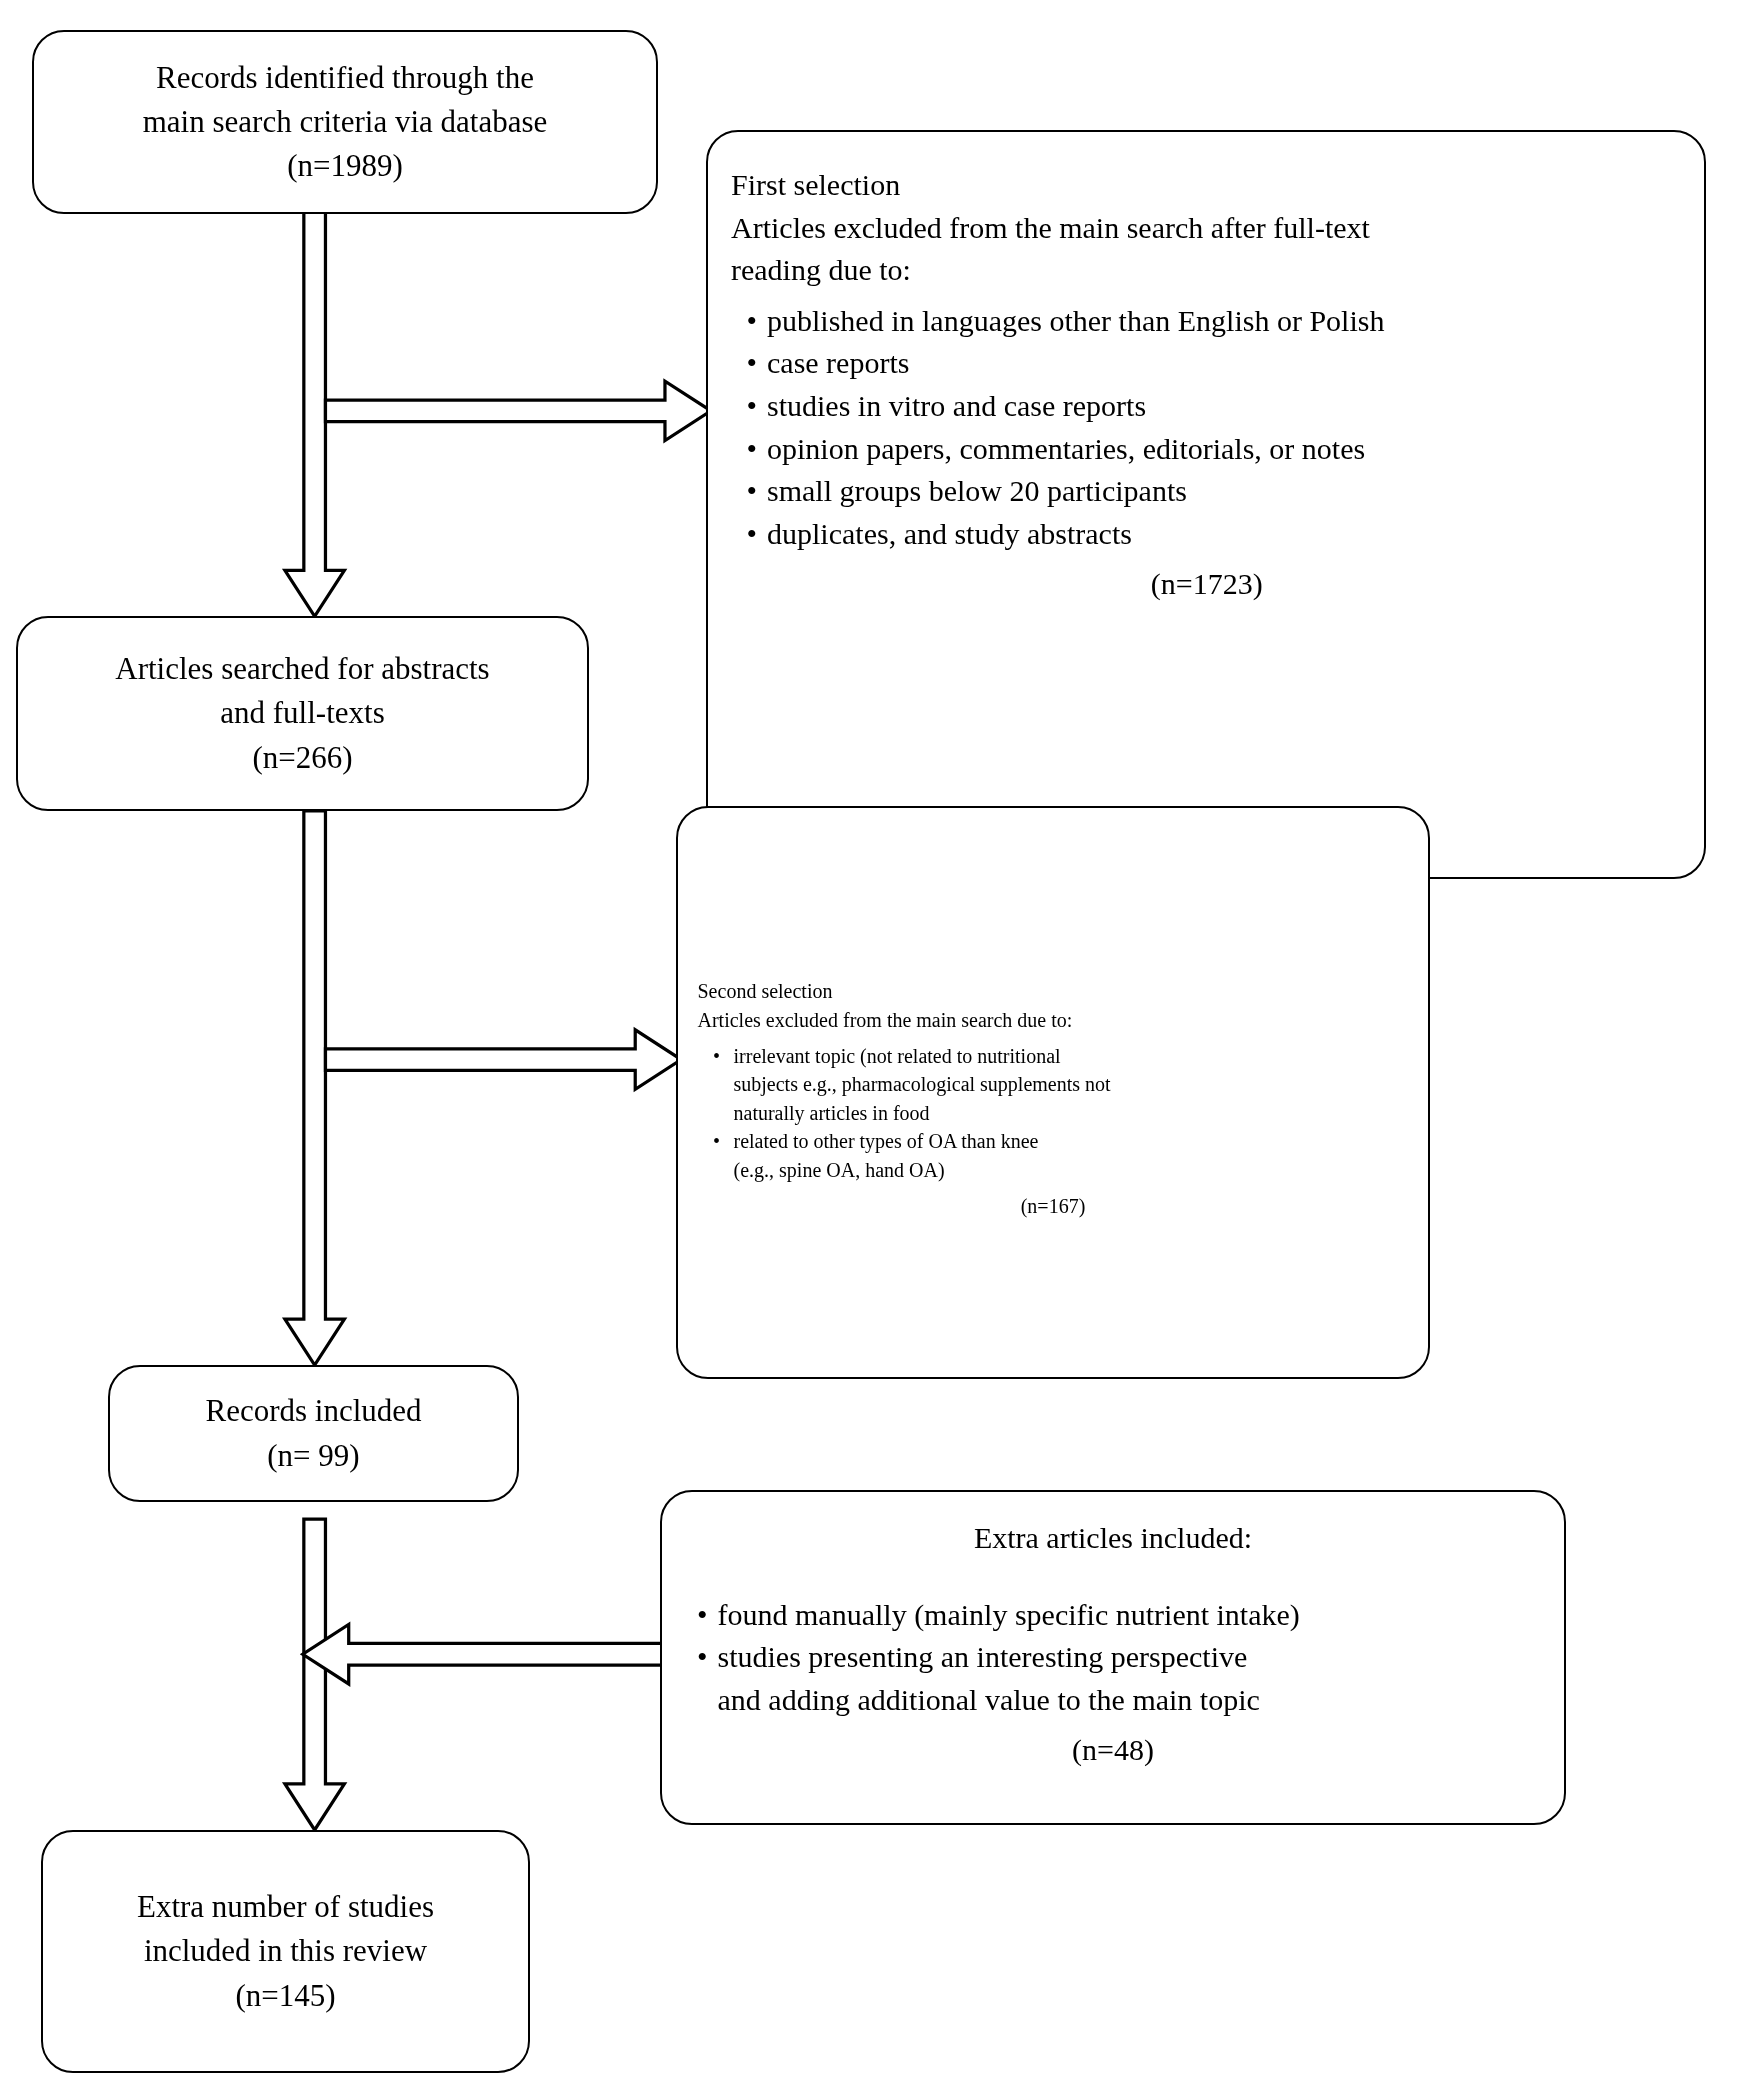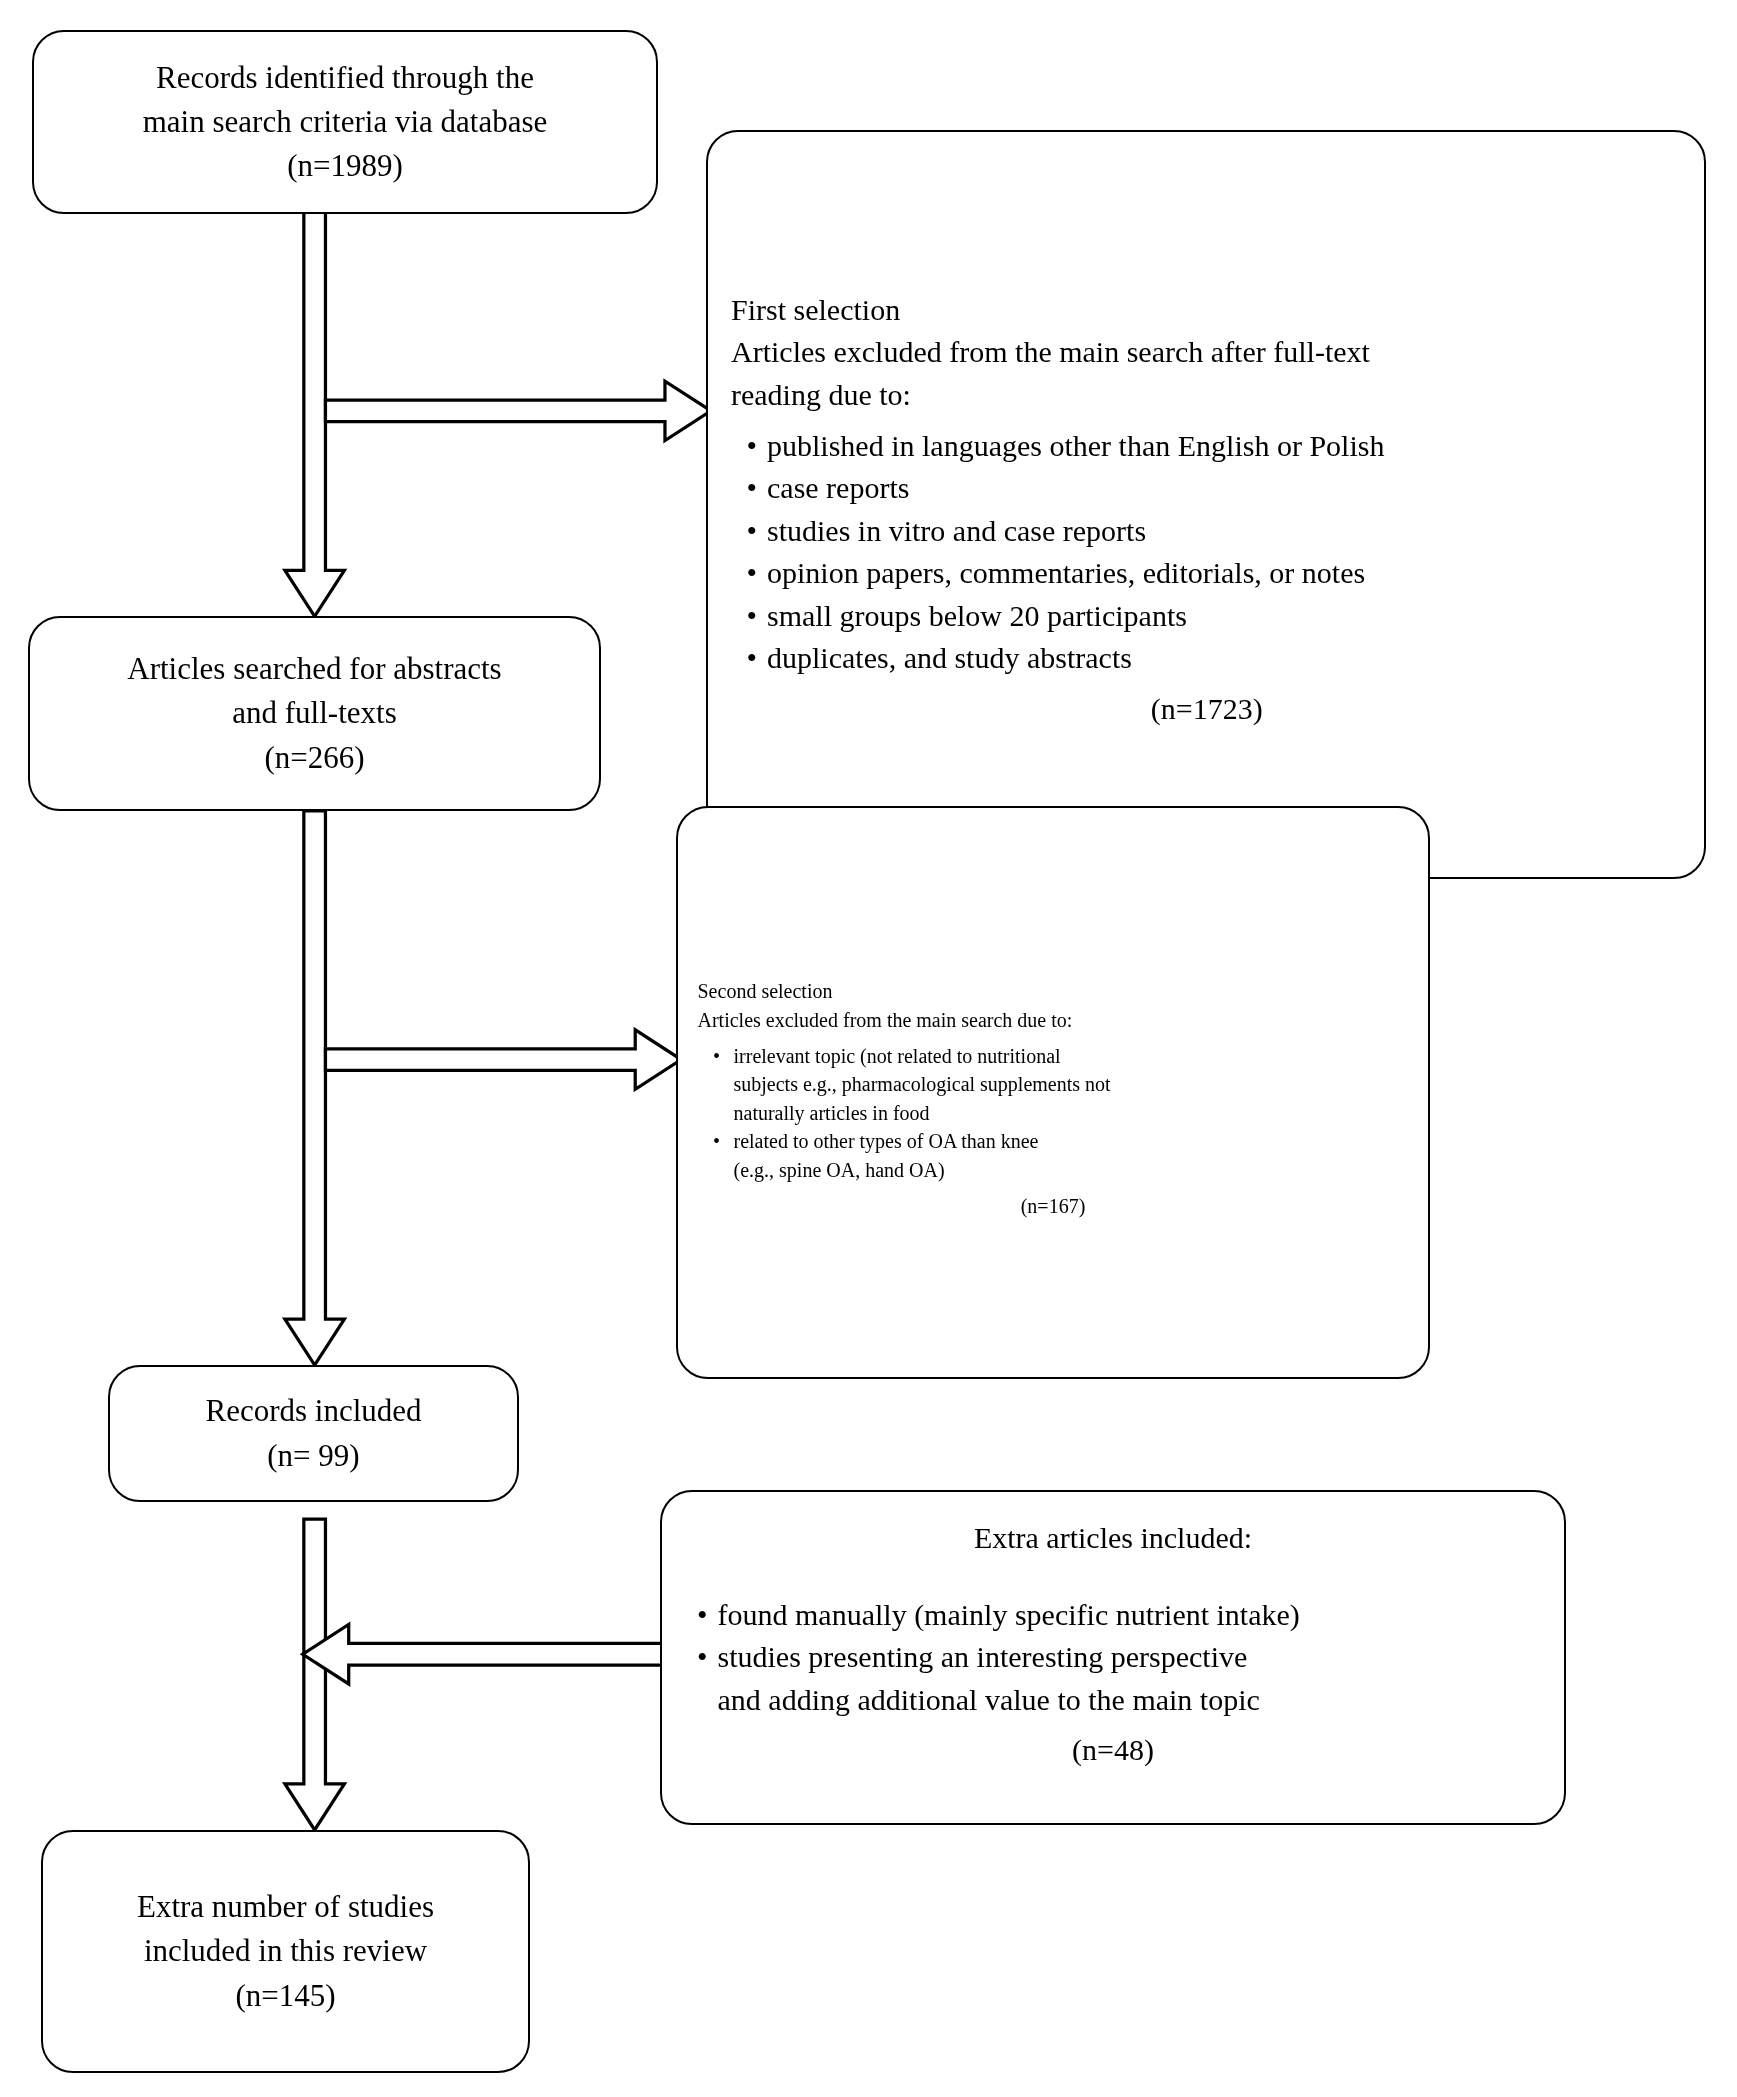--- a/index.html
+++ b/index.html
@@ -93,21 +93,21 @@
       <path d="M 1228,3040 L 645,3040 L 645,3005 L 560,3060 L 645,3115 L 645,3080 L 1228,3080 Z"></path>
     </g>
   </svg>
 
   <div class="node centered" style="left:32px; top:30px; width:626px; height:184px; font-size:31px; padding:0 19.5px;">
     <span class="line">Records identified through the</span>
     <span class="line">main search criteria via database</span>
     <span class="line">(n=1989)</span>
   </div>
 
-  <div class="node" style="left:706px; top:130px; width:1000px; height:749px; font-size:30px; padding:32px 21.6px 21.6px 23px; justify-content:center;">
+  <div class="node" style="left:706px; top:130px; width:1000px; height:749px; font-size:30px; padding:32px 21.6px 21.6px 23px; justify-content:flex-start;">
     <span class="line">First selection</span>
     <span class="line">Articles excluded from the main search after full-text</span>
     <span class="line">reading due to:</span>
     <ul class="bullets">
       <li>
           <span class="cont">published in languages other than English or Polish</span>
         </li>
       <li>
           <span class="cont">case reports</span>
         </li>
@@ -120,21 +120,21 @@
       <li>
           <span class="cont">small groups below 20 participants</span>
         </li>
       <li>
           <span class="cont">duplicates, and study abstracts</span>
         </li>
     </ul>
     <span class="nline">(n=1723)</span>
   </div>
 
-  <div class="node centered" style="left:28px; top:616px; width:573px; height:195px; font-size:31px; padding:0 16px;">
+  <div class="node centered" style="left:16px; top:616px; width:573px; height:195px; font-size:31px; padding:0 16px;">
     <span class="line">Articles searched for abstracts</span>
     <span class="line">and full-texts</span>
     <span class="line">(n=266)</span>
   </div>
 
   <div class="node" style="left:676px; top:806px; width:754px; height:573px; font-size:20px; padding:31px 19.5px 18.4px 19.5px; justify-content:center;">
     <span class="line">Second selection</span>
     <span class="line">Articles excluded from the main search due to:</span>
     <ul class="bullets">
       <li>

